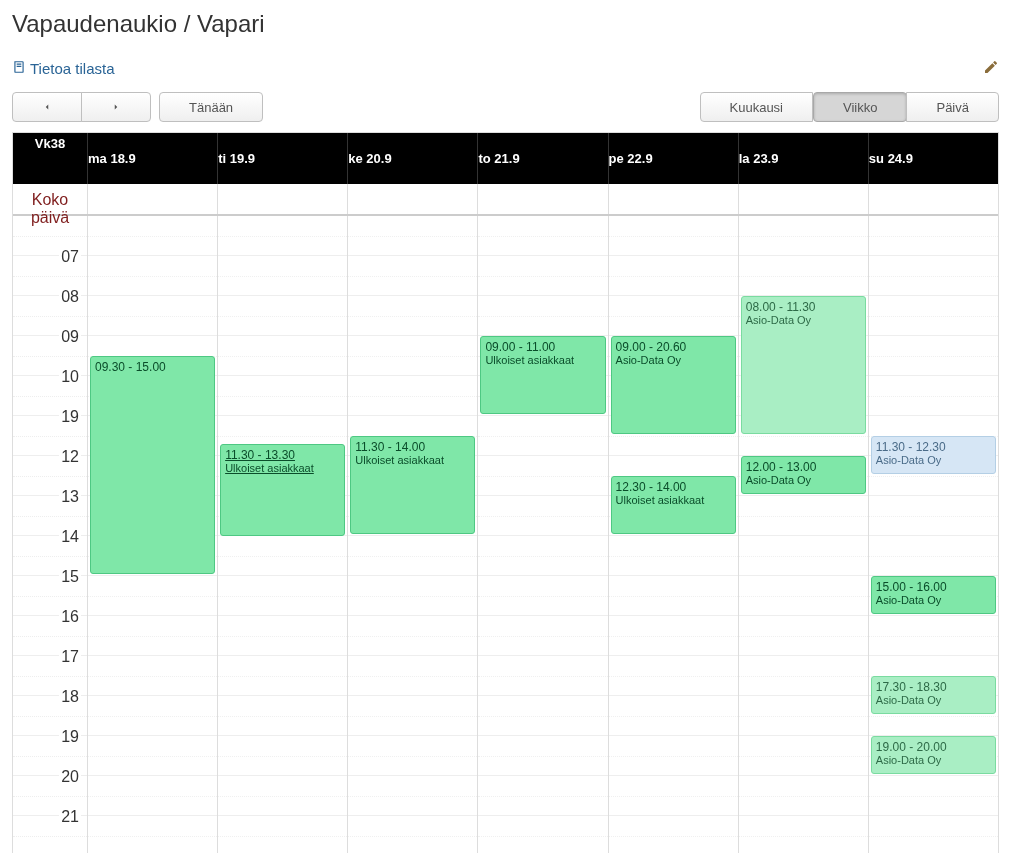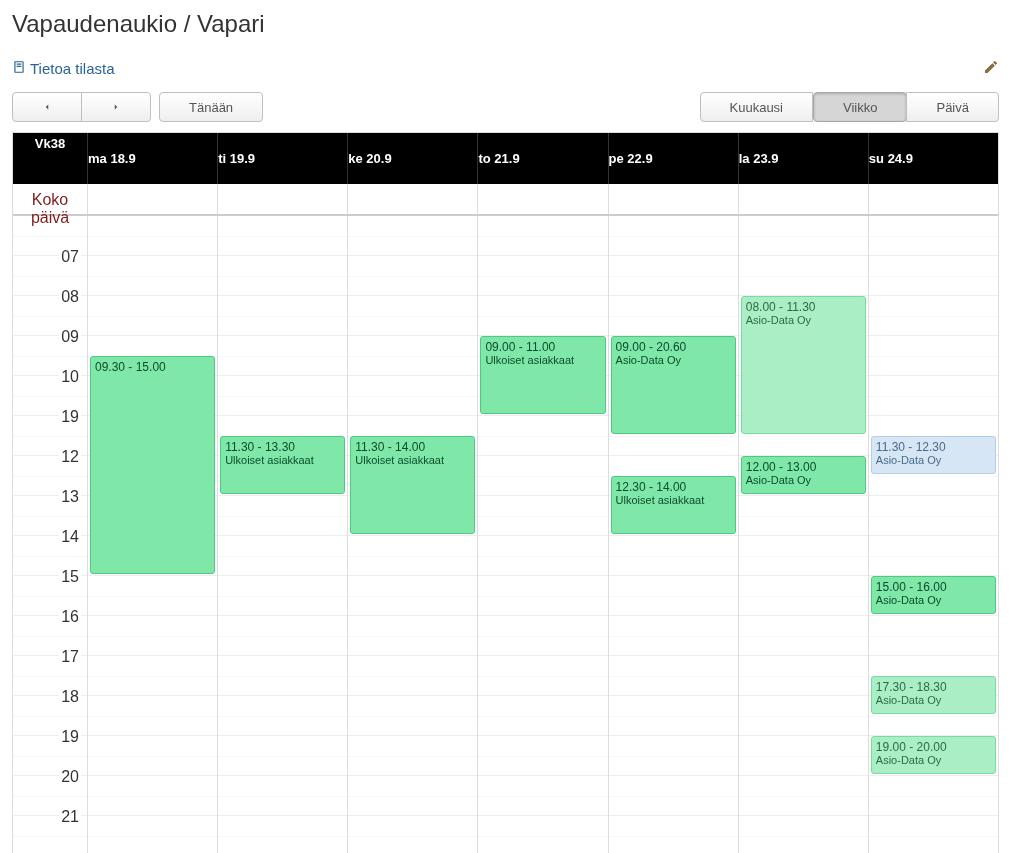--- a/index.html
+++ b/index.html
@@ -344,21 +344,21 @@
           <div class="hour-line"></div>
           <div class="hour-line"></div>
           <div class="hour-line"></div>
           <div class="hour-line"></div>
           <div class="hour-line"></div>
           <div class="hour-line"></div>
           <div class="hour-line"></div>
           <div class="hour-line"></div>
           <div class="hour-line"></div>
           <div class="hour-line"></div>
-          <div class="event ev-green" style="top: 220px; height: 58px;">
+          <div class="event ev-green" style="top: 228px; height: 92px; text-decoration: underline;">
             <span class="ev-time">11.30 - 13.30</span>
             <span class="ev-title">Ulkoiset asiakkaat</span>
           </div>
         </div>
         <div class="day-col">
           <div class="hour-line"></div>
           <div class="hour-line"></div>
           <div class="hour-line"></div>
           <div class="hour-line"></div>
           <div class="hour-line"></div>

